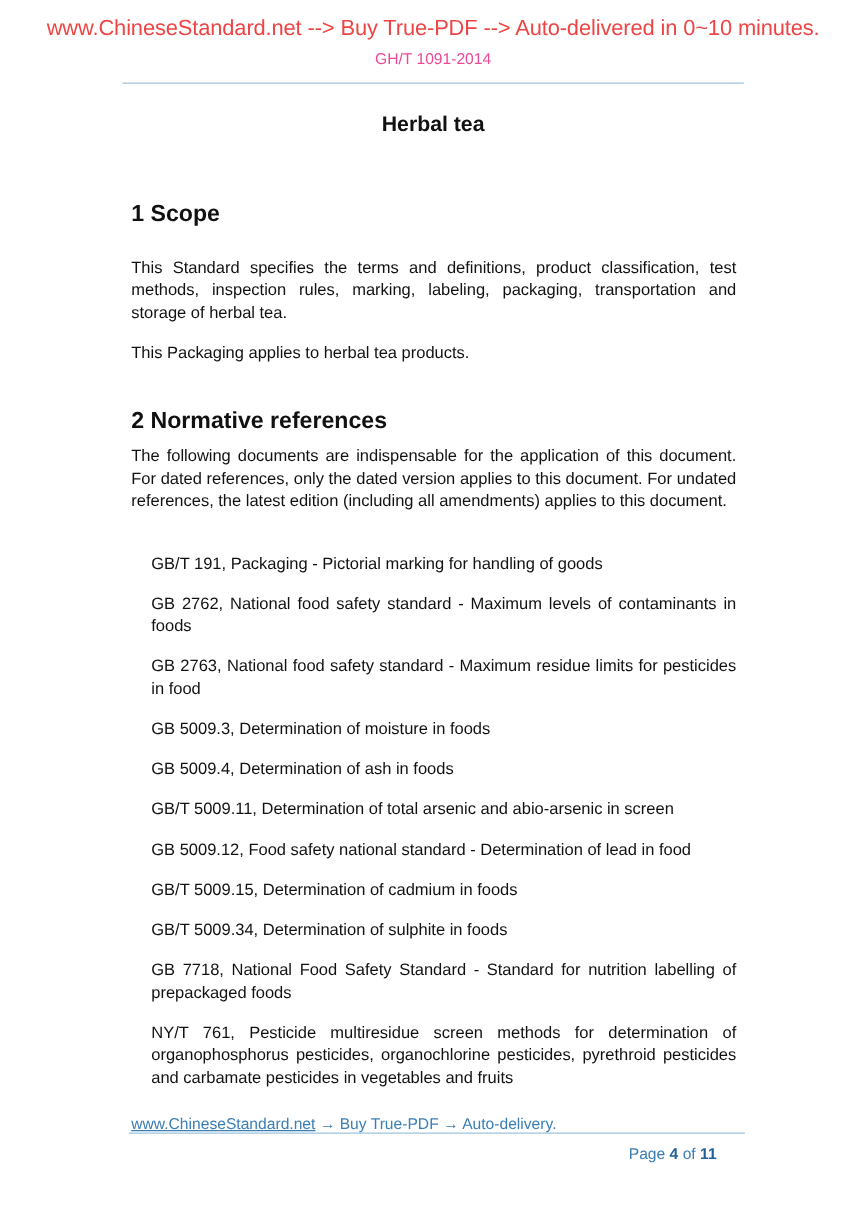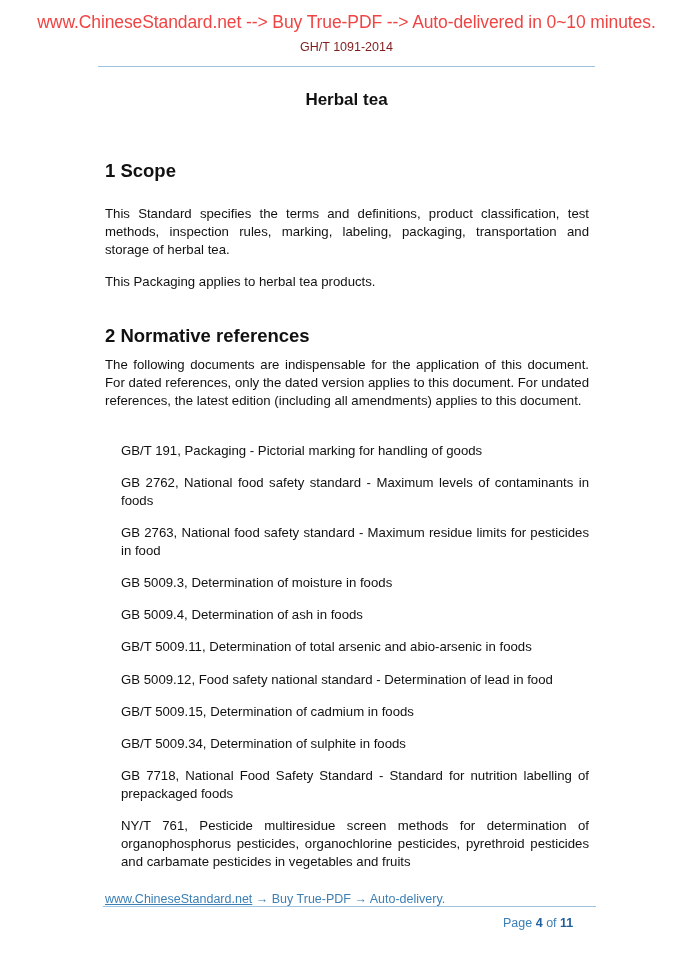--- a/index.html
+++ b/index.html
@@ -6,21 +6,21 @@
     body {
       width: 693px; height: 980px; position: relative; overflow: hidden;
       font-family: "Liberation Sans", sans-serif; color: #111;
     }
     .banner {
       position: absolute; top: 12px; left: 0; width: 693px; text-align: center;
       color: #ef4444; font-size: 17.5px; letter-spacing: -0.1px;
     }
     .std-code {
       position: absolute; top: 40px; left: 0; width: 693px; text-align: center;
-      color: #7f1d1d; font-size: 12.5px;
+      color: #ec4899; font-size: 12.5px;
     }
     .hr-top {
       position: absolute; top: 66px; left: 98px; width: 497px; height: 1px; background: #9ec3e0;
     }
     .title {
       position: absolute; top: 90px; left: 0; width: 693px; text-align: center;
       font-weight: bold; font-size: 17px;
     }
     .content {
       position: absolute; left: 105px; width: 484px;
@@ -76,21 +76,21 @@
 <div class="content" style="top:524px;">
     <p class="ref">GB 2763, National food safety standard - Maximum residue limits for pesticides in food</p>
   </div>
 <div class="content" style="top:574px;">
     <p class="ref">GB 5009.3, Determination of moisture in foods</p>
   </div>
 <div class="content" style="top:606px;">
     <p class="ref">GB 5009.4, Determination of ash in foods</p>
   </div>
 <div class="content" style="top:638px;">
-    <p class="ref">GB/T 5009.11, Determination of total arsenic and abio-arsenic in foods</p>
+    <p class="ref">GB/T 5009.11, Determination of total arsenic and abio-arsenic in screen</p>
   </div>
 <div class="content" style="top:671px;">
     <p class="ref">GB 5009.12, Food safety national standard - Determination of lead in food</p>
   </div>
 <div class="content" style="top:703px;">
     <p class="ref">GB/T 5009.15, Determination of cadmium in foods</p>
   </div>
 <div class="content" style="top:735px;">
     <p class="ref">GB/T 5009.34, Determination of sulphite in foods</p>
   </div>

